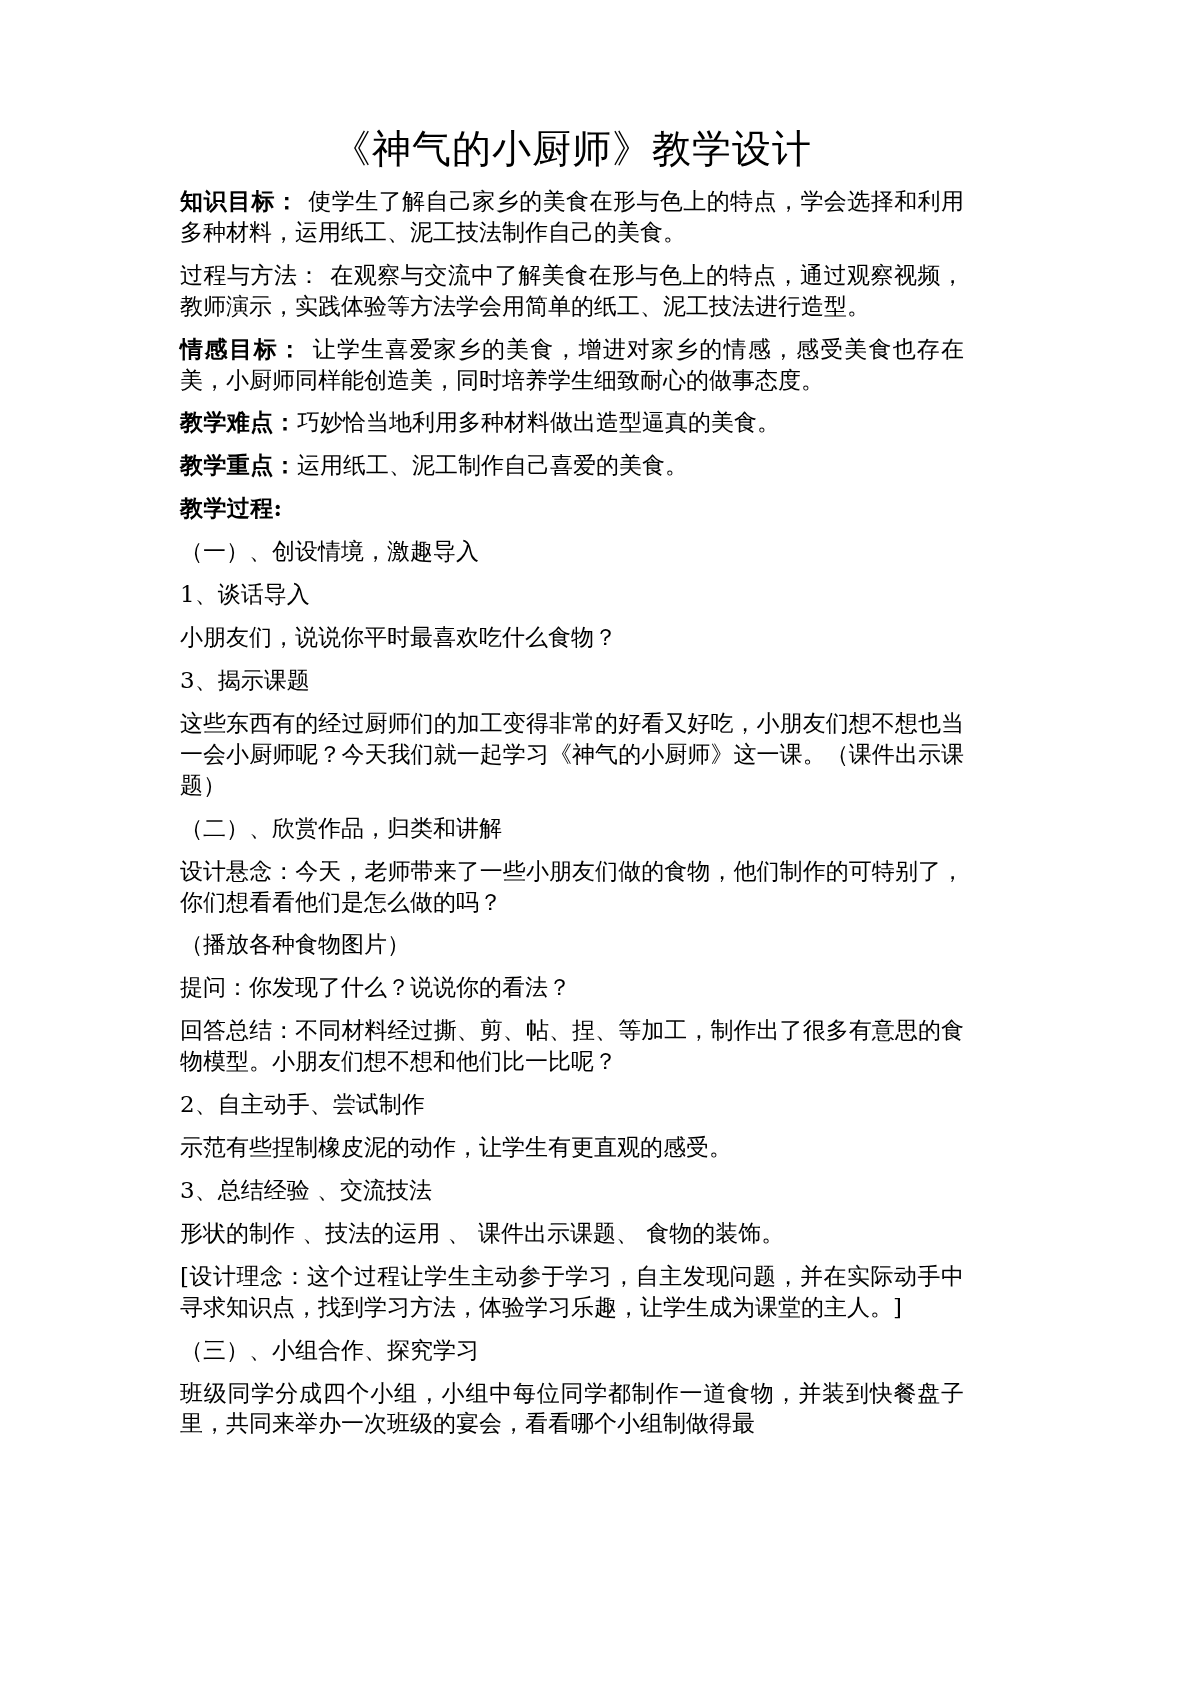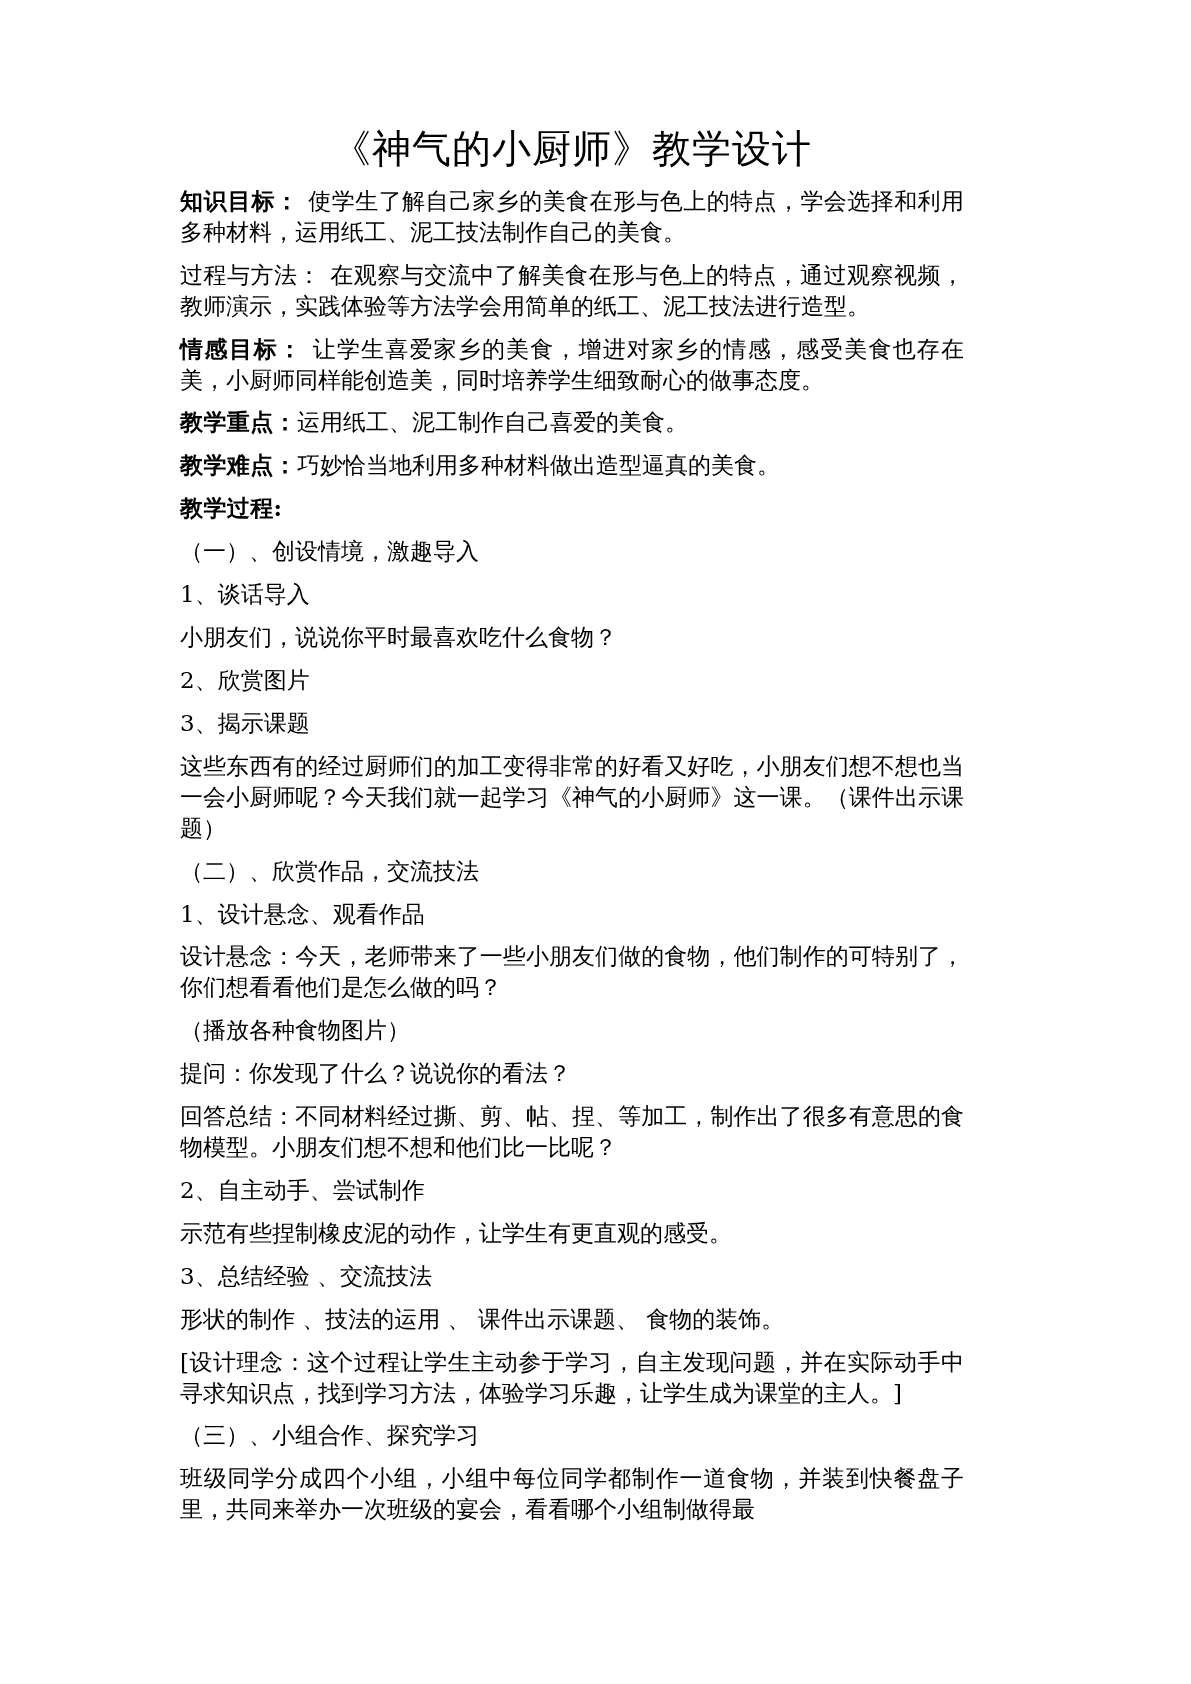--- a/index.html
+++ b/index.html
@@ -66,42 +66,40 @@
     <h1 class="doc-title">《神气的小厨师》教学设计</h1>
 
     <div class="block">
 
       <p class="para"><span class="lead">知识目标：</span><span class="sp"></span><span>使学生了解自己家乡的美食在形与色上的特点，学会选择和利用多种材料，运用纸工、泥工技法制作自己的美食。</span></p>
 
       <p class="para"><span>过程与方法：</span><span class="sp"></span><span>在观察与交流中了解美食在形与色上的特点，通过观察视频，教师演示，实践体验等方法学会用简单的纸工、泥工技法进行造型。</span></p>
 
       <p class="para"><span class="lead">情感目标：</span><span class="sp"></span><span>让学生喜爱家乡的美食，增进对家乡的情感，感受美食也存在美，小厨师同样能创造美，同时培养学生细致耐心的做事态度。</span></p>
 
+      <p class="para"><span class="lead">教学难点：</span><span>巧妙恰当地利用多种材料做出造型逼真的美食。</span></p>
+
       <p class="para"><span class="lead">教学重点：</span><span>运用纸工、泥工制作自己喜爱的美食。</span></p>
-
-      <p class="para"><span class="lead">教学难点：</span><span>巧妙恰当地利用多种材料做出造型逼真的美食。</span></p>
 
       <p class="para"><span class="lead">教学过程:</span></p>
 
       <p class="para">（一）、创设情境，激趣导入</p>
 
       <p class="para">1、谈话导入</p>
 
       <p class="para">小朋友们，说说你平时最喜欢吃什么食物？</p>
 
-      <p class="para">2、欣赏图片</p>
 
 
       <p class="para">3、揭示课题</p>
 
       <p class="para">这些东西有的经过厨师们的加工变得非常的好看又好吃，小朋友们想不想也当一会小厨师呢？今天我们就一起学习《神气的小厨师》这一课。（课件出示课题）</p>
 
-      <p class="para">（二）、欣赏作品，交流技法</p>
+      <p class="para">（二）、欣赏作品，归类和讲解</p>
 
-      <p class="para">1、设计悬念、观看作品</p>
 
       <p class="para">设计悬念：今天，老师带来了一些小朋友们做的食物，他们制作的可特别了，你们想看看他们是怎么做的吗？</p>
 
       <p class="para">（播放各种食物图片）</p>
 
       <p class="para">提问：你发现了什么？说说你的看法？</p>
 
       <p class="para">回答总结：不同材料经过撕、剪、帖、捏、等加工，制作出了很多有意思的食物模型。小朋友们想不想和他们比一比呢？</p>
 
       <p class="para">2、自主动手、尝试制作</p>

